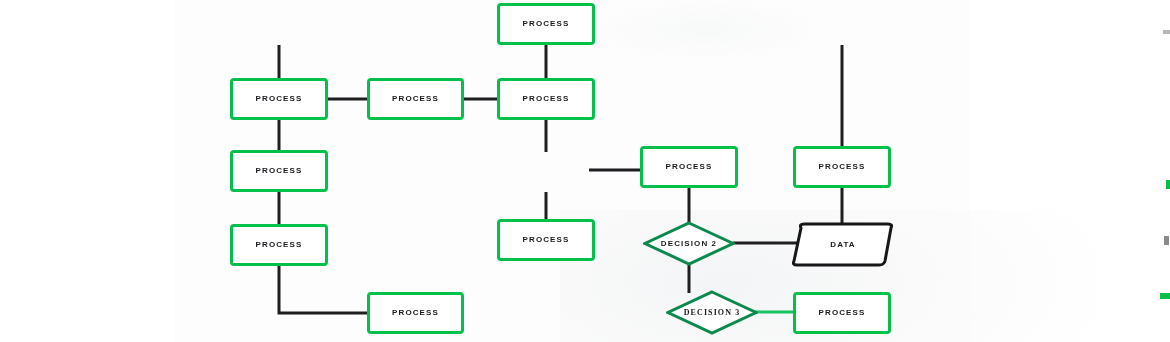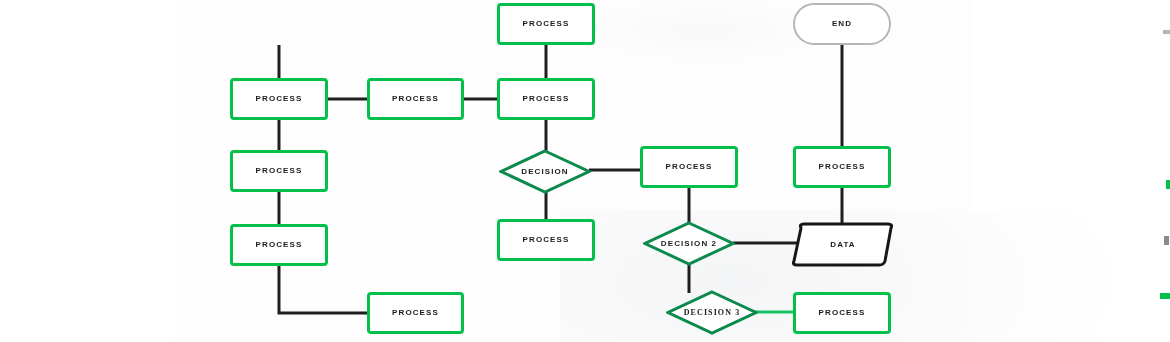--- a/index.html
+++ b/index.html
@@ -181,26 +181,20 @@
   </div>
 
   <div class="node shape-process" style="left:497px; top:3px; width:98px; height:42px;">
     <span class="node-label">PROCESS</span>
   </div>
 
   <div class="node shape-process" style="left:497px; top:78px; width:98px; height:42px;">
     <span class="node-label">PROCESS</span>
   </div>
 
-  <div class="node shape-decision" style="left:499px; top:149px; width:92px; height:45px;">
-    <svg class="diamond-svg" width="92" height="45" viewBox="0 0 92 45" xmlns="http://www.w3.org/2000/svg">
-      <polygon points="46,2 90,22.5 46,43 2,22.5" fill="#ffffff" stroke="#0c8a4e" stroke-width="3" stroke-linejoin="miter"></polygon>
-    </svg>
-    <span class="node-label">DECISION</span>
-  </div>
 
   <div class="node shape-process" style="left:497px; top:219px; width:98px; height:42px;">
     <span class="node-label">PROCESS</span>
   </div>
 
   <div class="node shape-process" style="left:640px; top:146px; width:98px; height:42px;">
     <span class="node-label">PROCESS</span>
   </div>
 
   <div class="node shape-decision" style="left:643px; top:221px; width:92px; height:45px;">
@@ -210,23 +204,20 @@
     <span class="node-label">DECISION 2</span>
   </div>
 
   <div class="node shape-decision" style="left:666px; top:290px; width:92px; height:45px;font-family:Liberation Serif, serif;">
     <svg class="diamond-svg" width="92" height="45" viewBox="0 0 92 45" xmlns="http://www.w3.org/2000/svg">
       <polygon points="46,2 90,22.5 46,43 2,22.5" fill="#ffffff" stroke="#0c8a4e" stroke-width="3" stroke-linejoin="miter"></polygon>
     </svg>
     <span class="node-label">DECISION 3</span>
   </div>
 
-  <div class="node shape-terminator" style="left:793px; top:3px; width:98px; height:42px;">
-    <span class="node-label">END</span>
-  </div>
 
   <div class="node shape-process" style="left:793px; top:146px; width:98px; height:42px;">
     <span class="node-label">PROCESS</span>
   </div>
 
   <div class="node shape-data" style="left:791px; top:222px; width:104px; height:45px;">
     <svg class="data-svg" width="104" height="45" viewBox="0 0 104 45" xmlns="http://www.w3.org/2000/svg">
       <path d="M 10 6 Q 8 2 13 2 L 97 2 Q 102 2 100 6 L 94 39 Q 93 43 88 43 L 6 43 Q 1 43 3 39 Z" fill="#ffffff" stroke="#17171a" stroke-width="3" stroke-linejoin="round"></path>
     </svg>
     <span class="node-label">DATA</span>

